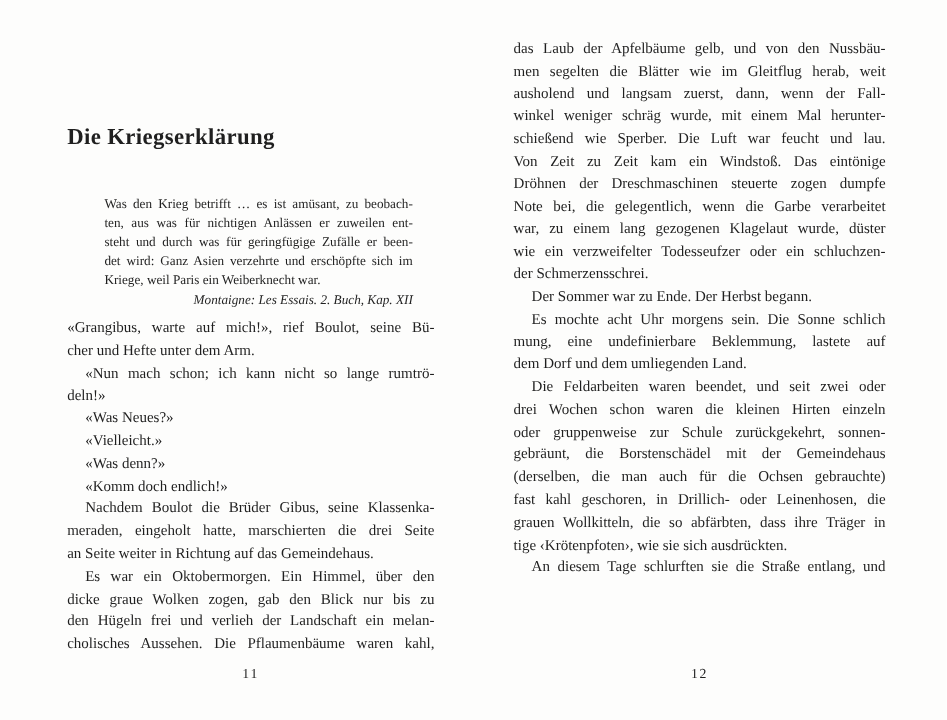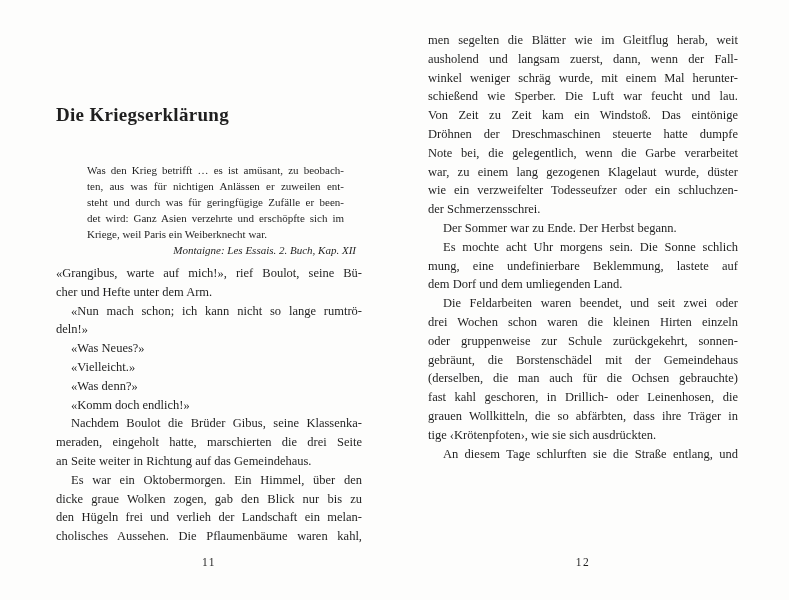--- a/index.html
+++ b/index.html
@@ -30,21 +30,21 @@
     line-height: 26px;
     letter-spacing: 0.3px;
   }
 
   .epigraph {
     margin: 34px 18px 0 31px;
     font-size: 11px;
     line-height: 16px;
   }
   .ep-attribution {
-    margin: 0 6px 0 31px;
+    margin: 0 18px 0 31px;
     text-align: right;
     font-style: italic;
     font-size: 11px;
     line-height: 16px;
   }
 
   .body-text {
     margin-top: 6px;
     font-size: 12.5px;
     line-height: 18.8px;
@@ -112,26 +112,27 @@
         <div class="line">dicke graue Wolken zogen, gab den Blick nur bis zu</div>
         <div class="line">den Hügeln frei und verlieh der Landschaft ein melan-</div>
         <div class="line">cholisches Aussehen. Die Pflaumenbäume waren kahl,</div>
       </div>
 
     <div class="page-number">11</div>
   </div>
 
   <div class="page page-right">
     <div class="body-text">
+        <div class="line">das Laub der Apfelbäume gelb, und von den Nussbäu-</div>
         <div class="line">men segelten die Blätter wie im Gleitflug herab, weit</div>
         <div class="line">ausholend und langsam zuerst, dann, wenn der Fall-</div>
         <div class="line">winkel weniger schräg wurde, mit einem Mal herunter-</div>
         <div class="line">schießend wie Sperber. Die Luft war feucht und lau.</div>
         <div class="line">Von Zeit zu Zeit kam ein Windstoß. Das eintönige</div>
-        <div class="line">Dröhnen der Dreschmaschinen steuerte hatte dumpfe</div>
+        <div class="line">Dröhnen der Dreschmaschinen steuerte zogen dumpfe</div>
         <div class="line">Note bei, die gelegentlich, wenn die Garbe verarbeitet</div>
         <div class="line">war, zu einem lang gezogenen Klagelaut wurde, düster</div>
         <div class="line">wie ein verzweifelter Todesseufzer oder ein schluchzen-</div>
         <div class="line para-end">der Schmerzensschrei.</div>
         <div class="line indent para-end">Der Sommer war zu Ende. Der Herbst begann.</div>
         <div class="line indent">Es mochte acht Uhr morgens sein. Die Sonne schlich</div>
         <div class="line">mung, eine undefinierbare Beklemmung, lastete auf</div>
         <div class="line para-end">dem Dorf und dem umliegenden Land.</div>
         <div class="line indent">Die Feldarbeiten waren beendet, und seit zwei oder</div>
         <div class="line">drei Wochen schon waren die kleinen Hirten einzeln</div>

